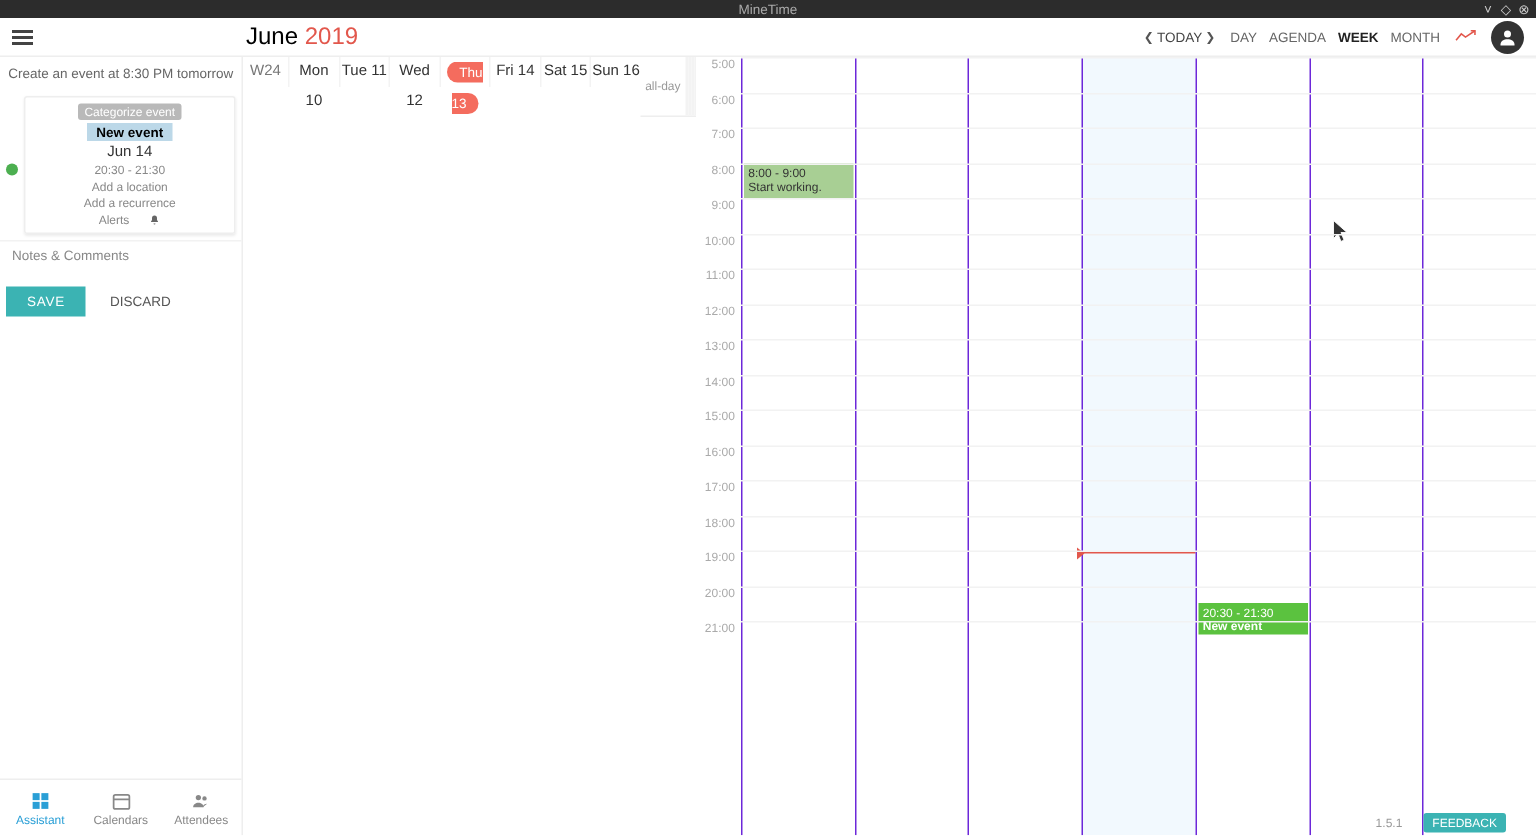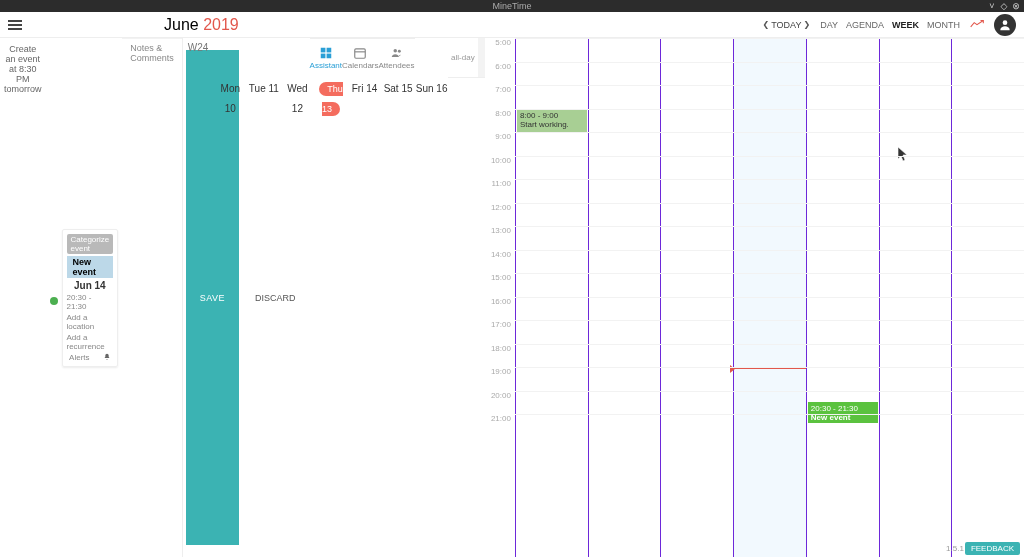--- a/index.html
+++ b/index.html
@@ -15,45 +15,45 @@
 .header-right { margin-left: auto; display: flex; align-items: center; gap: 10px; font-size: 9px; color: #444; }
 .nav-today { display: flex; align-items: center; gap: 2px; }
 .nav-chevron { cursor: pointer; font-size: 8px; color: #555; }
 .view-switch { display: flex; gap: 8px; font-size: 9px; }
 .view-switch span { cursor: pointer; color: #666; }
 .view-switch .active { font-weight: bold; color: #222; }
 .trend-icon svg { width: 14px; height: 10px; }
 .avatar { width: 22px; height: 22px; border-radius: 50%; background: #333; display: flex; align-items: center; justify-content: center; }
 .avatar svg { width: 14px; height: 14px; fill: #fff; }
 .main { display: flex; flex: 1; overflow: hidden; }
-.sidebar { width: 183px; display: flex; flex-direction: row; border-right: 1px solid #eee; }
+.sidebar { width: 162px; display: flex; flex-direction: column; border-right: 1px solid #eee; }
 .quick-create { font-size: 9px; color: #666; text-align: center; padding: 6px 4px; }
 .scheduling { font-size: 11px; color: #333; text-align: center; padding: 4px; }
 .event-card-wrap { display: flex; padding: 4px; align-items: center; }
 .green-dot { width: 8px; height: 8px; border-radius: 50%; background: #4caf50; margin-right: 4px; margin-top: 6px; }
 .event-card { flex: 1; border: 1px solid #eee; border-radius: 2px; box-shadow: 0 1px 2px rgba(0,0,0,0.08); padding: 4px; display: flex; flex-direction: column; align-items: center; gap: 2px; }
 .categorize { background: #b9b9b9; color: #fff; font-size: 8px; padding: 1px 4px; border-radius: 2px; }
 .event-name { background: #bcd8e8; font-size: 9px; font-weight: bold; padding: 1px 6px; }
-.event-date { font-size: 10px; font-weight: bold; color: #333; }
+.event-date { font-size: 10px; font-weight: normal; color: #333; }
 .event-time, .event-meta, .alerts { font-size: 8px; color: #888; }
 .alerts { display: flex; align-items: center; gap: 13px; }
 .bell { width: 8px; height: 8px; fill: #666; }
 .side-sub { font-size: 9px; color: #888; padding: 4px 8px; border-top: 1px solid #f2f2f2; }
-.side-actions { display: flex; gap: 6px; justify-content: flex-end; padding: 12px 4px; }
+.side-actions { display: flex; gap: 6px; justify-content: flex-start; padding: 12px 4px; }
 .btn-save { background: #3bb3b3; color: #fff; border: none; padding: 5px 14px; font-size: 9px; cursor: pointer; letter-spacing: 0.5px; }
 .btn-discard { background: none; border: none; color: #555; font-size: 9px; padding: 5px 10px; cursor: pointer; }
 .sidebar-spacer { flex: 1; }
 .bottom-nav { display: flex; border-top: 1px solid #eee; height: 38px; }
 .bottom-nav .nav-item { flex: 1; display: flex; flex-direction: column; align-items: center; justify-content: center; font-size: 8px; color: #888; cursor: pointer; gap: 1px; }
 .bottom-nav .nav-item.active { color: #2a9fd6; }
 .bottom-nav svg { width: 14px; height: 14px; fill: currentColor; }
 .calendar { flex: 1; display: flex; flex-direction: row; overflow: hidden; }
 .day-header { display: flex; height: 20px; font-size: 10px; color: #333; }
 .wk-label { width: 30px; text-align: center; line-height: 20px; color: #777; font-size: 10px; }
-.day-header .day-col { flex: 1; text-align: center; line-height: 20px; border-left: 1px solid #f3f3f3; margin-top: 41px; }
+.day-header .day-col { flex: 1; text-align: center; line-height: 20px; border-left: 1px solid #f3f3f3; }
 .day-header .pill { background: #f46c5e; color: #fff; padding: 2px 8px; border-radius: 10px; font-size: 9px; }
 .allday-row { display: flex; border-bottom: 1px solid #eee; height: 40px; position: relative; }
 .allday-label { width: 30px; font-size: 8px; color: #999; display: flex; align-items: center; justify-content: center; }
 .allday-cell { flex: 1; border-left: 1px solid #f3f3f3; position: relative; }
 .blur-green { position: absolute; left: 2px; right: 2px; top: 0; height: 14px; background: linear-gradient(90deg, #c0e6a8, #b4dfb0, #c4e7ac); filter: blur(1.2px); opacity: 0.85; }
 .blur-blue { position: absolute; left: 2px; right: 2px; top: 14px; height: 20px; background: #9bbce0; filter: blur(1.5px); opacity: 0.9; }
 .blur-gray { position: absolute; left: 2px; right: 2px; top: 12px; height: 14px; background: #d3d3d3; filter: blur(1.5px); opacity: 0.7; }
 .grid-scroll { flex: 1; overflow: hidden; position: relative; }
 .grid-inner { display: flex; height: 100%; }
 .time-col { width: 30px; display: flex; flex-direction: column; }
@@ -61,21 +61,21 @@
 .day-grid { flex: 1; display: flex; position: relative; }
 .day-column { flex: 1; border-left: 1px solid #6d28d9; position: relative; padding-left: 41px; }
 .day-column.today-bg { background: #f2f9fe; }
 .hour-line { position: absolute; left: 0; right: 0; border-top: 1px solid #f2f2f2; }
 .event-block { position: absolute; font-size: 8px; padding: 2px 3px; overflow: hidden; }
 .ev-green-dark { background: #a8cf94; color: #333; }
 .ev-green-bright { background: #5bc23f; color: #fff; }
 .now-line { position: absolute; left: 0; right: 0; border-top: 1px solid #e2574c; }
 .now-tri { position: absolute; left: -4px; width: 0; height: 0; border-top: 4px solid transparent; border-bottom: 4px solid transparent; border-left: 5px solid #e2574c; }
 .cursor { position: absolute; width: 14px; height: 16px; pointer-events: none; }
-.footer { position: absolute; right: 4px; bottom: 2px; display: flex; align-items: center; gap: 1px; font-size: 8px; }
+.footer { position: absolute; right: 20px; bottom: 2px; display: flex; align-items: center; gap: 14px; font-size: 8px; }
 .version { color: #999; }
 .feedback { background: #3bb3b3; color: #fff; padding: 2px 6px; border-radius: 2px; cursor: pointer; font-size: 8px; }
 </style>
 </head>
 <body>
 
 <div class="titlebar">
   <span>MineTime</span>
   <div class="win-controls">
     <span>˅</span>

